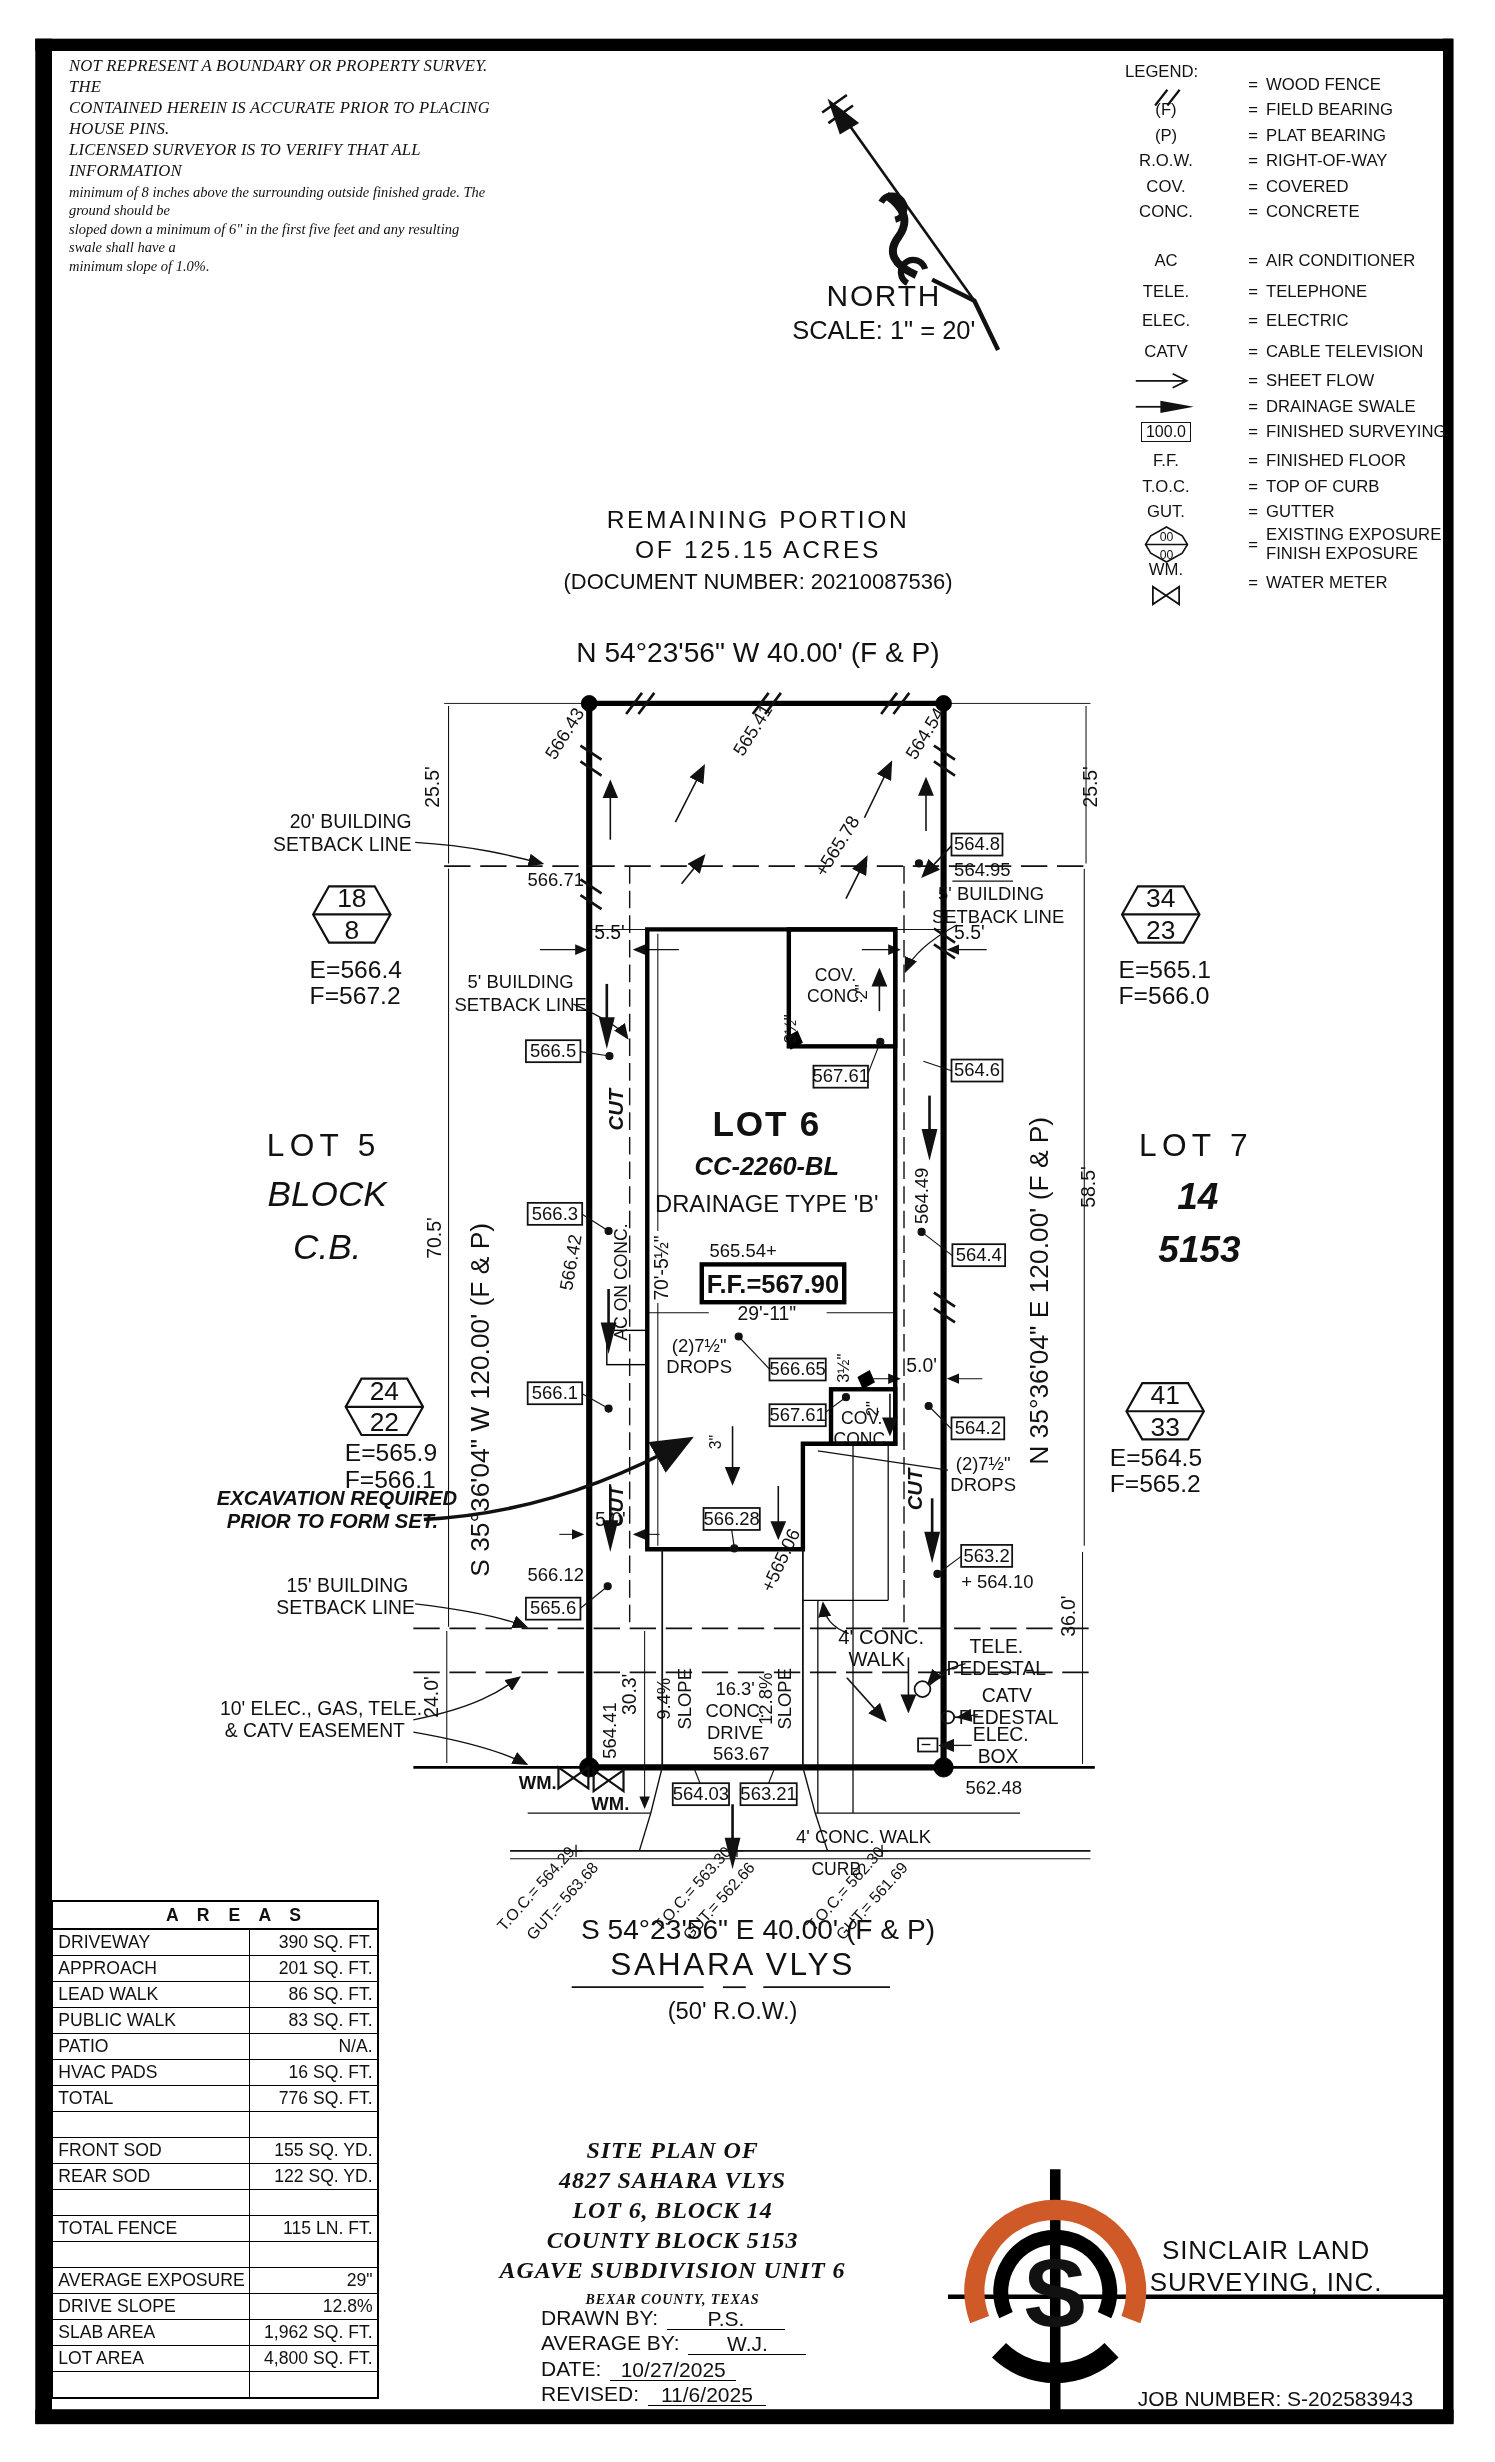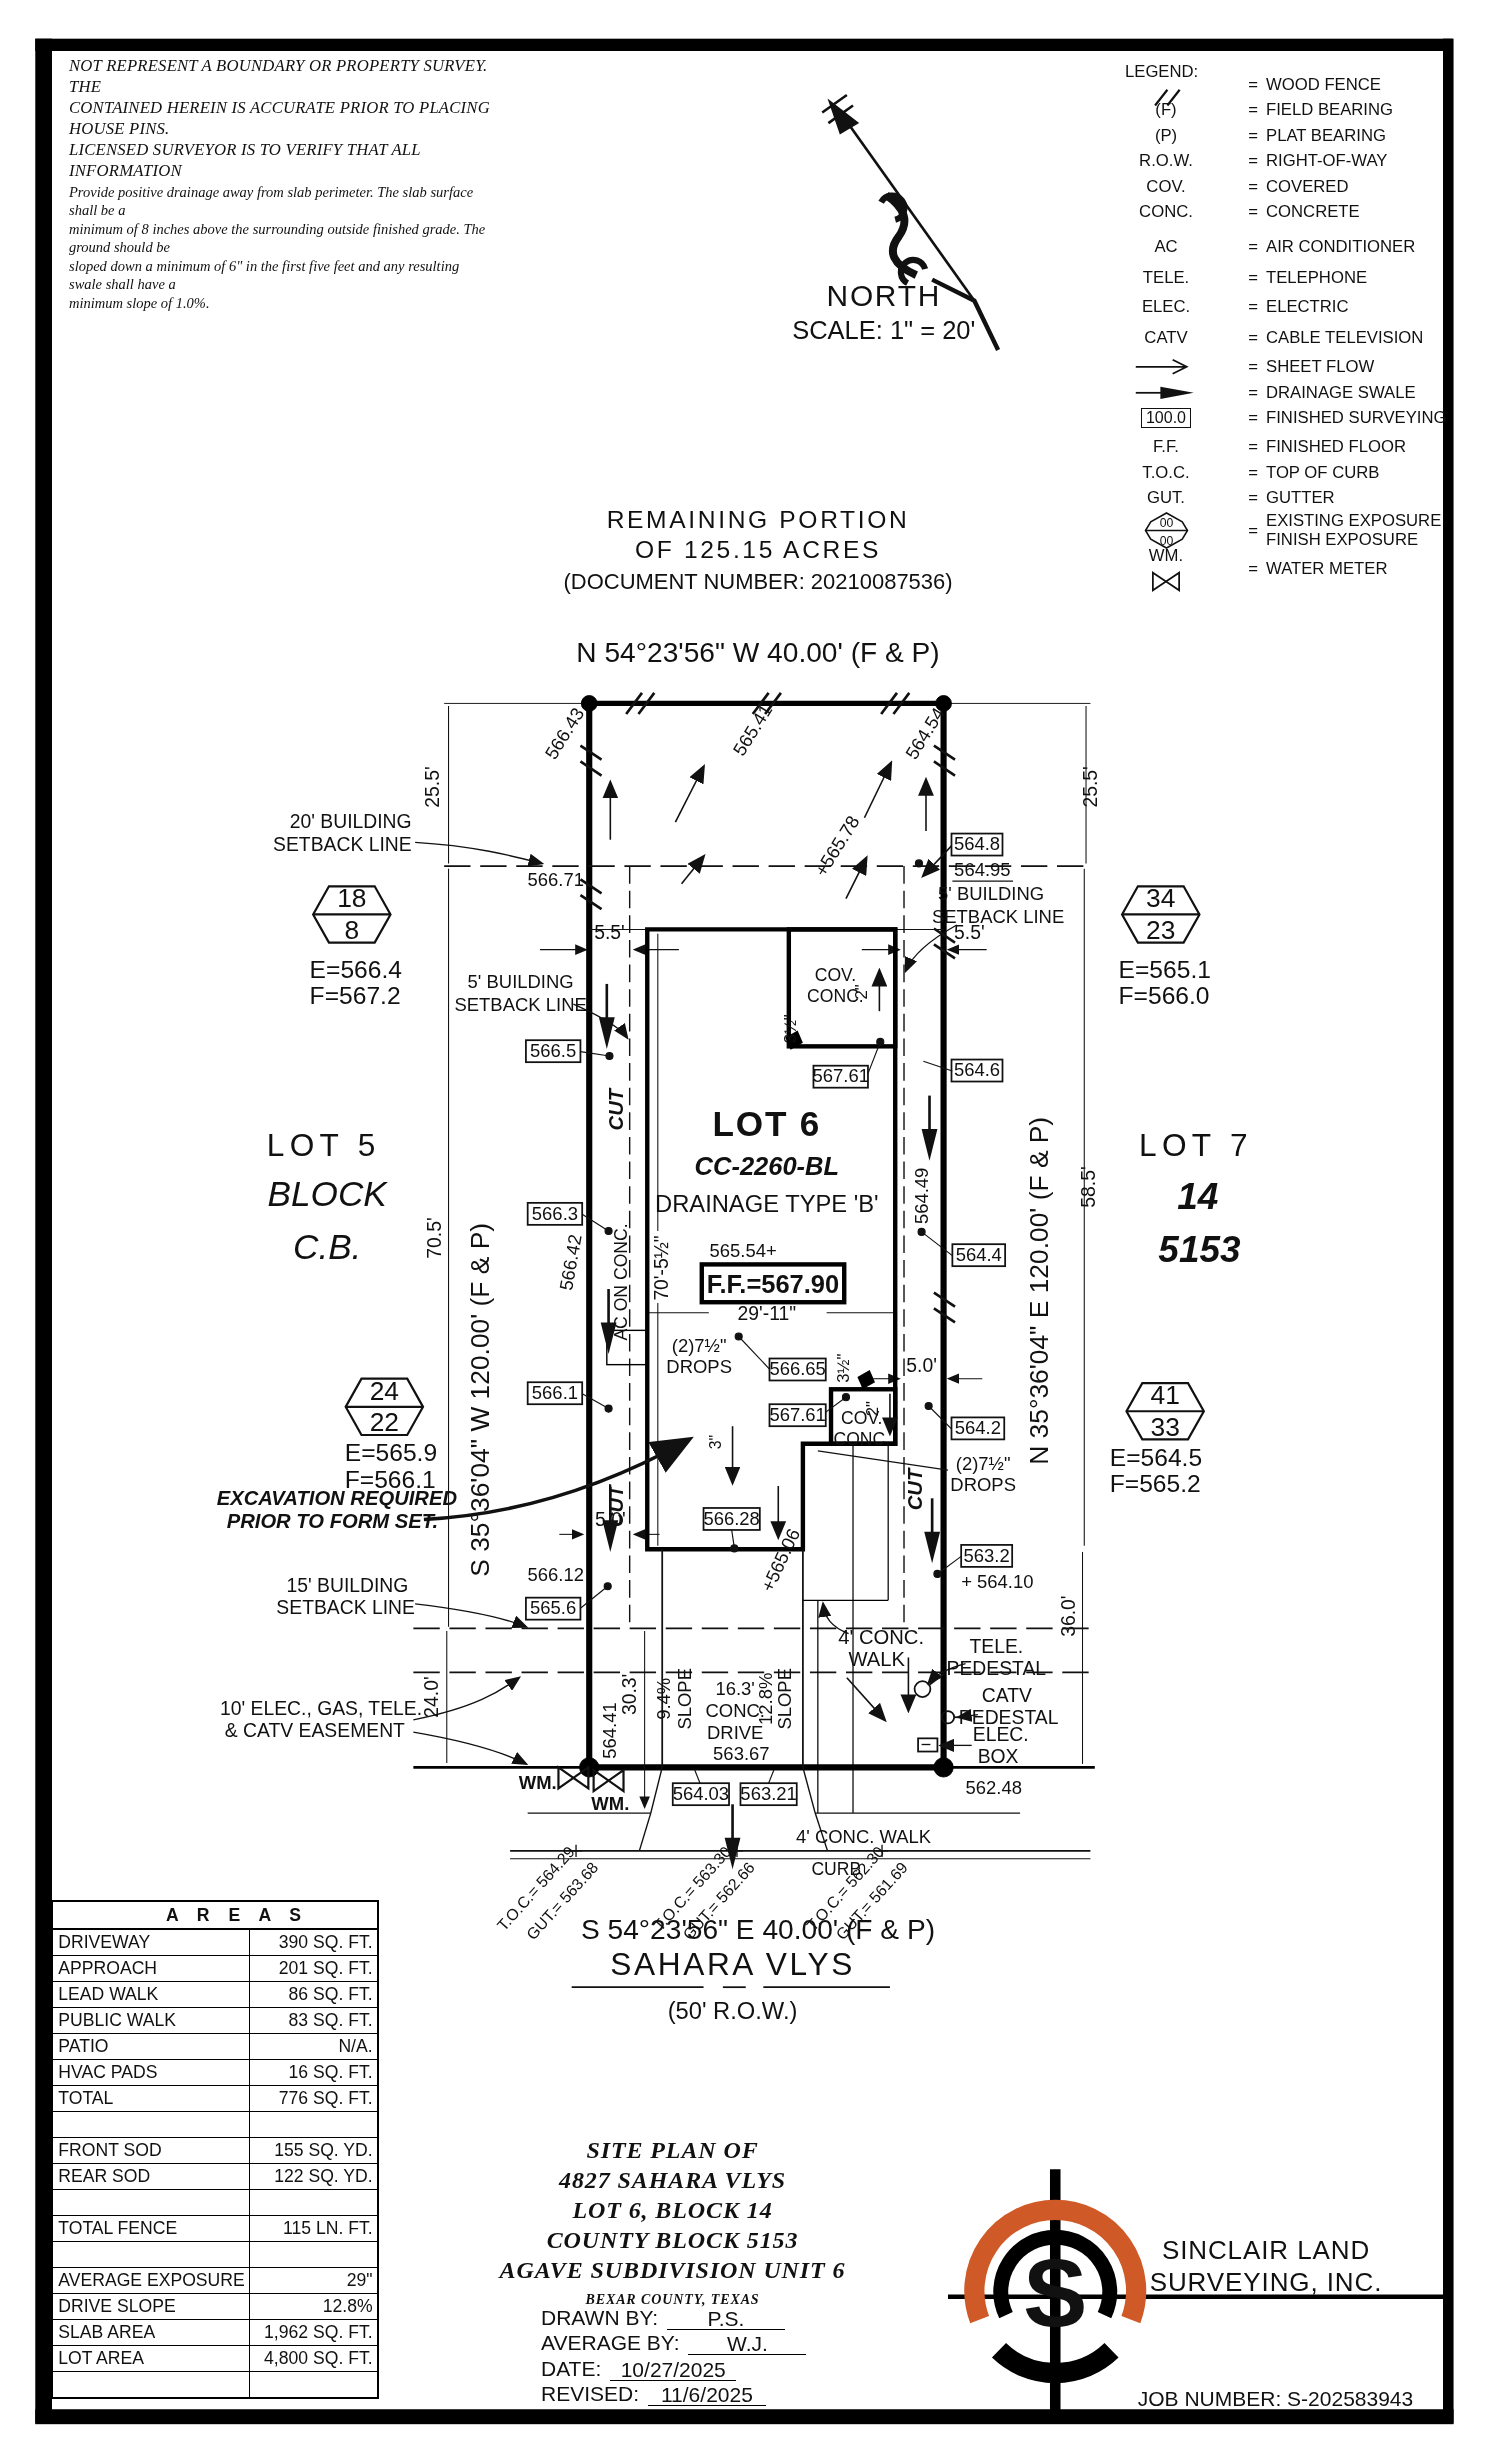--- a/index.html
+++ b/index.html
@@ -446,21 +446,20 @@
     </g>
   </svg>
 
   <div id="disclaimer" class="abs">
     <div class="d1">
       <div>NOT REPRESENT A BOUNDARY OR PROPERTY SURVEY. THE</div>
       <div>CONTAINED HEREIN IS ACCURATE PRIOR TO PLACING HOUSE PINS.</div>
       <div>LICENSED SURVEYOR IS TO VERIFY THAT ALL INFORMATION</div>
     </div>
     <div class="d2">
-      <div>Provide positive drainage away from slab perimeter. The slab surface shall be a</div>
       <div>minimum of 8 inches above the surrounding outside finished grade. The ground should be</div>
       <div>sloped down a minimum of 6" in the first five feet and any resulting swale shall have a</div>
       <div>minimum slope of 1.0%.</div>
     </div>
   </div>
 
   <div id="legend" class="abs">
     <div class="lg-row">
       <span class="lg-sym">
           <span class="lg-title">LEGEND:</span>
@@ -489,21 +488,21 @@
     <div class="lg-row">
         <span class="lg-sym">COV.</span>
         <span class="lg-eq">=</span>
         <span class="lg-lab">COVERED</span>
       </div>
     <div class="lg-row">
         <span class="lg-sym">CONC.</span>
         <span class="lg-eq">=</span>
         <span class="lg-lab">CONCRETE</span>
       </div>
-    <div class="lg-row" style="margin-top:9px;">
+    <div class="lg-row" style="margin-top:23px;">
         <span class="lg-sym">AC</span>
         <span class="lg-eq">=</span>
         <span class="lg-lab">AIR CONDITIONER</span>
       </div>
     <div class="lg-row" style="margin-top:5.3px;">
         <span class="lg-sym">TELE.</span>
         <span class="lg-eq">=</span>
         <span class="lg-lab">TELEPHONE</span>
       </div>
     <div class="lg-row" style="margin-top:4.4px;">

